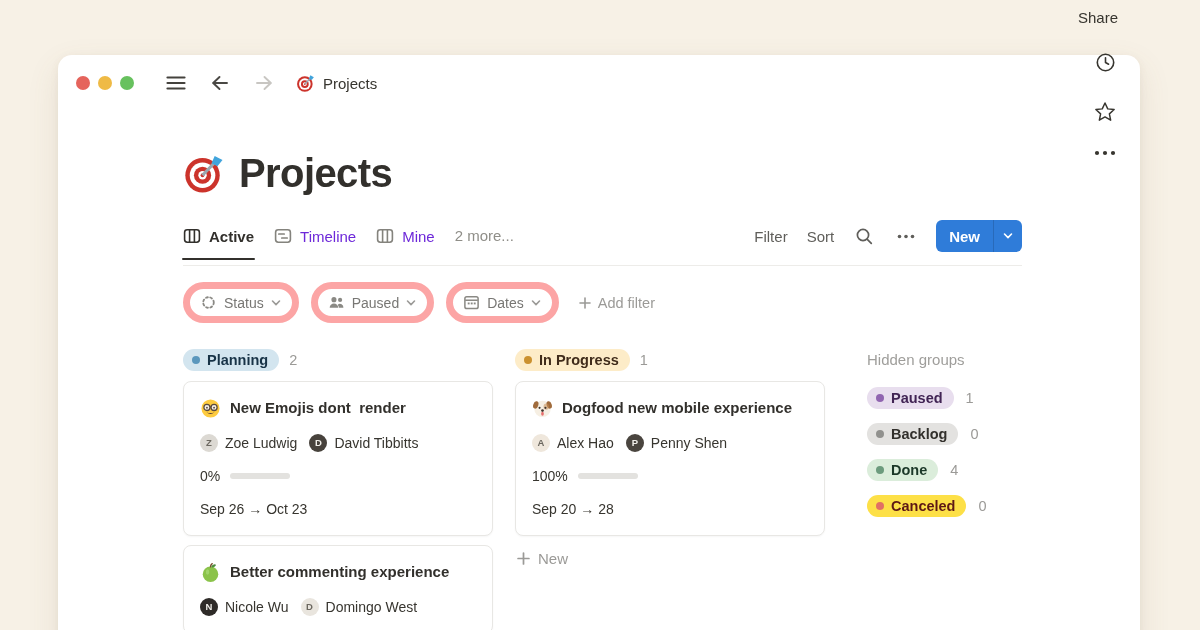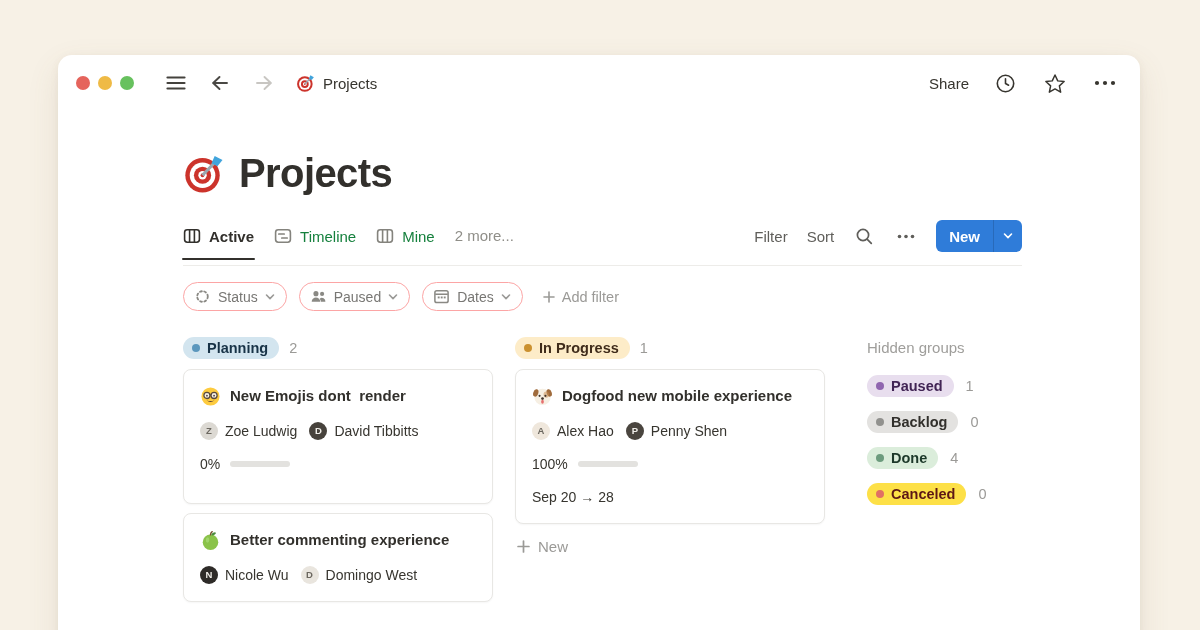--- a/index.html
+++ b/index.html
@@ -15,41 +15,41 @@
     background:#fff; border-radius:14px;
     box-shadow:0 12px 32px rgba(120,100,70,.12), 0 2px 8px rgba(120,100,70,.07);
   }
   
   .titlebar { height:56px; display:flex; align-items:center; padding:0 22px 0 18px; }
   .traffic { display:flex; gap:8px; align-items:center; }
   .tl { width:14px; height:14px; border-radius:50%; display:inline-block; cursor:pointer; }
   .icon-btn { background:none; border:none; cursor:pointer; display:flex; align-items:center; justify-content:center; padding:2px; }
   .tb-left { display:flex; align-items:center; gap:20px; margin-left:30px; }
   .doc-chip { display:flex; align-items:center; gap:8px; font-size:15px; color:#37352F; cursor:pointer; }
-  .tb-right { margin-left:auto; display:flex; align-items:center; gap:24px; }
+  .tb-right { margin-left:auto; display:flex; align-items:flex-end; gap:24px;flex-direction:column; }
   .share-btn { background:none; border:none; font-size:15px; color:#37352F; cursor:pointer; font-family:inherit; }
   
   .content { padding:0 118px 0 125px; }
   .page-title-row { margin-top:40px; display:flex; align-items:center; gap:14px; }
   .page-title-row h1 { font-size:40px; font-weight:700; letter-spacing:-0.6px; color:#32302C; }
   
   .tabs-row { margin-top:24px; display:flex; align-items:center; border-bottom:1px solid #EDECE9; padding-bottom:13px; }
   .tabs { display:flex; align-items:flex-start; gap:20px; }
-  .tab { display:flex; align-items:center; gap:8px; font-size:15px; color:#15803d; cursor:pointer; position:relative; }
+  .tab { display:flex; align-items:center; gap:8px; font-size:15px; color:#6d28d9; cursor:pointer; position:relative; }
   .tab.active { color:#32302C; font-weight:700; }
   .tab.active::after { content:""; position:absolute; left:-1px; right:-1px; bottom:-15px; height:2.5px; background:#32302C; border-radius:2px; }
   .tab.more { color:#8F8E88; }
   .view-actions { margin-left:auto; display:flex; align-items:center; gap:19px; }
   .va-text { background:none; border:none; font-size:15px; color:#5F5E5A; cursor:pointer; font-family:inherit; }
   .new-btn { display:flex; align-items:stretch; border-radius:6px; overflow:hidden; cursor:pointer; height:32px; }
   .new-btn .main { color:#fff; font-size:15px; font-weight:700; border:none; padding:0 13px; display:flex; align-items:center; cursor:pointer; font-family:inherit; }
   .new-btn .caret { border:none; border-left:1px solid rgba(0,0,0,.14); padding:0 9px; display:flex; align-items:center; cursor:pointer; }
   
   .chips-row { margin-top:16px; display:flex; align-items:center; gap:12px; }
-  .chip { display:flex; align-items:center; gap:7px; border:1px solid #fca5a5; border-radius:999px; padding:5px 11px 5px 10px; font-size:14px; color:#787774; background:#fff; cursor:pointer; font-family:inherit; }
+  .chip { display:flex; align-items:center; gap:7px; border:7px solid #fca5a5; border-radius:999px; padding:5px 11px 5px 10px; font-size:14px; color:#787774; background:#fff; cursor:pointer; font-family:inherit; }
   .add-filter { display:flex; align-items:center; gap:7px; font-size:14.5px; color:#9B9A97; background:none; border:none; cursor:pointer; margin-left:8px; font-family:inherit; }
   
   .board { margin-top:26px; display:flex; gap:22px; align-items:flex-start; }
   .column { width:310px; }
   .col-header { display:flex; align-items:center; gap:10px; margin-bottom:10px; }
   .pill { display:inline-flex; align-items:center; gap:7px; border-radius:999px; padding:3px 11px 3px 9px; font-size:14.5px; font-weight:600; cursor:pointer; }
   .dot { width:8px; height:8px; border-radius:50%; display:inline-block; }
   .count { font-size:14.5px; color:#9B9A97; }
   .card { background:#fff; border:1px solid #E8E7E4; border-radius:8px; box-shadow:0 1px 2px rgba(15,15,15,.04); padding:15px 16px 16px; margin-bottom:9px; cursor:pointer; }
   .card-title { display:flex; align-items:center; gap:9px; font-size:15px; font-weight:700; color:#32302C; margin-bottom:14px; white-space:pre-wrap; line-height:22px; }
@@ -295,20 +295,21 @@
               <span class="avatar" style="background-color: rgb(71, 66, 60); color: rgb(241, 239, 234);">D</span>
               <span>David Tibbitts</span>
             </span>
           </div>
           <div class="progress-row">
             <span>0%</span>
             <span class="bar" style="background-color: rgb(227, 226, 223);">
               <span class="bar-fill" style="width: 0%; background-color: rgb(125, 165, 127);"></span>
             </span>
           </div>
+          <div class="dates">Sep 26 → Oct 23</div>
         </div>
 
         <div class="card">
           <div class="card-title">
             <svg width="21" height="21" viewBox="0 0 20 20">
               <circle cx="10" cy="11.6" r="7.4" fill="#8BC34A"></circle>
               <ellipse cx="7.2" cy="9.6" rx="1.6" ry="2.6" fill="#A8D977" opacity="0.75"></ellipse>
               <path d="M10 4.6 Q10.2 2.4 11.6 1.6" fill="none" stroke="#7A4F2B" stroke-width="1.4" stroke-linecap="round"></path>
               <ellipse cx="13" cy="3.6" rx="2.3" ry="1.2" fill="#4C8C3F" transform="rotate(-24 13 3.6)"></ellipse>
             </svg>

